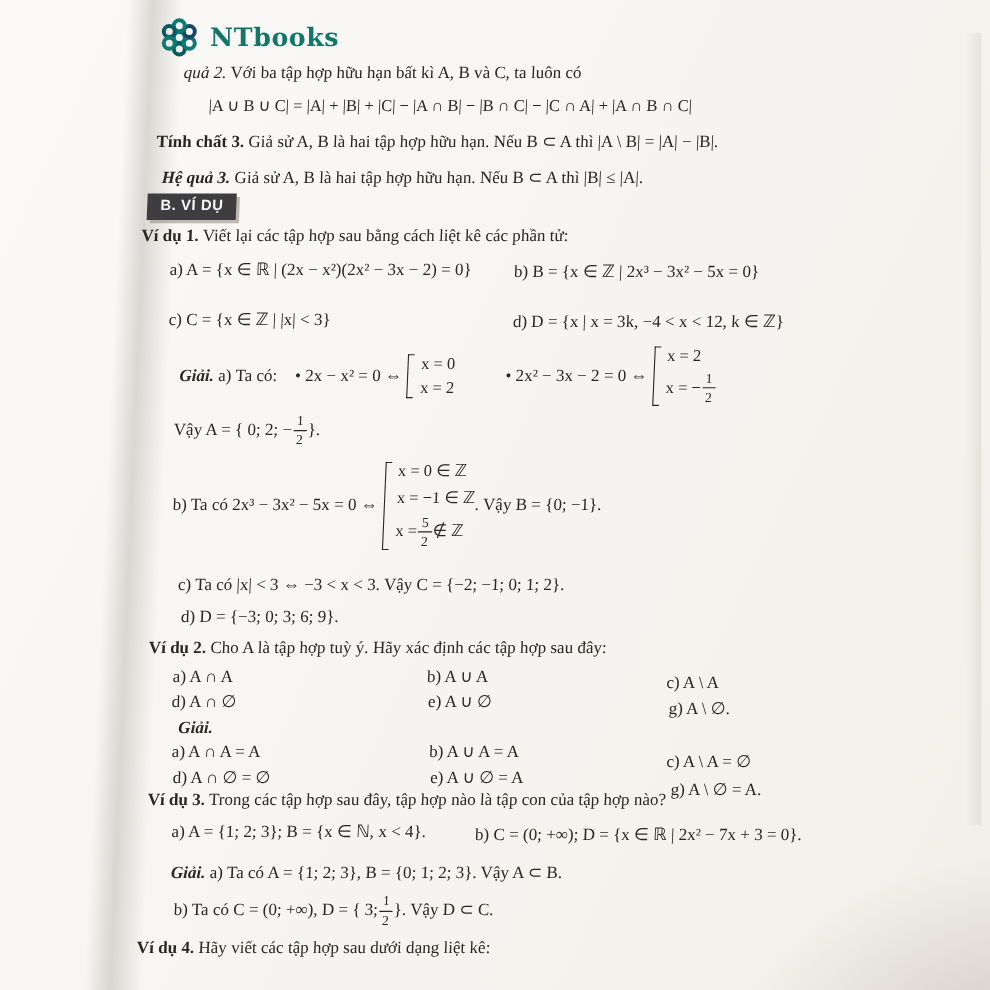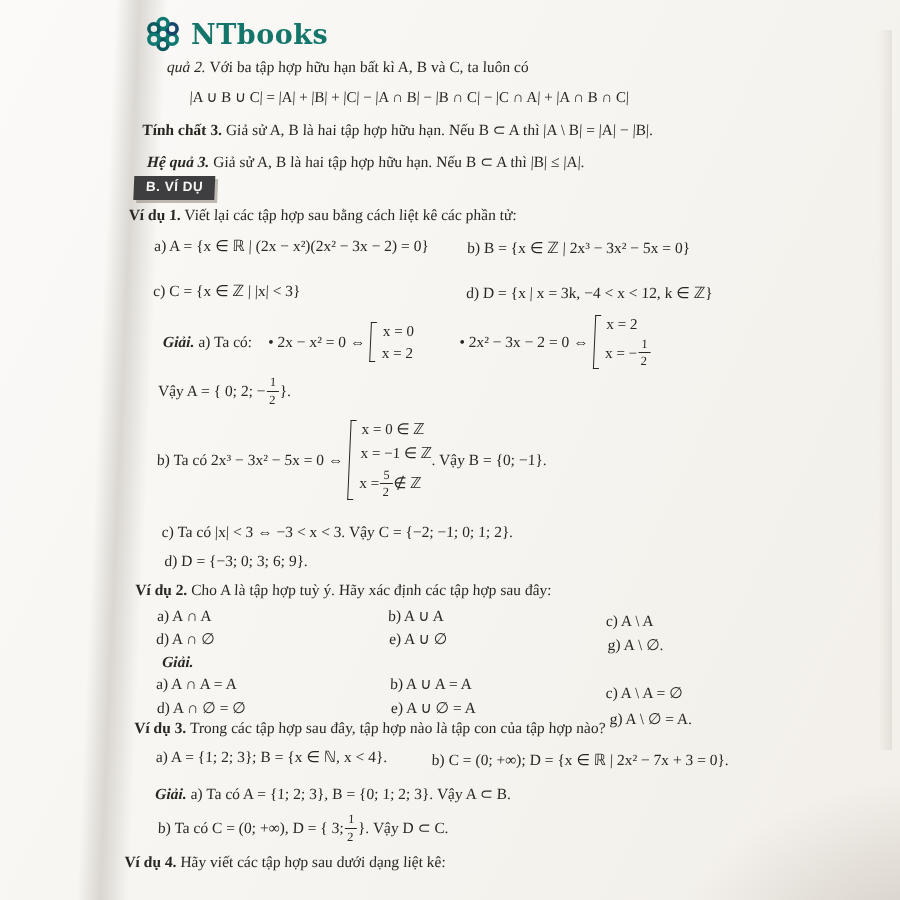--- a/index.html
+++ b/index.html
@@ -27,21 +27,21 @@
   }
   .spine-shadow{
     position:absolute;left:116px;top:-10px;width:52px;height:105%;
     background:linear-gradient(90deg, rgba(0,0,0,0) 0%, rgba(95,85,72,0.20) 45%, rgba(0,0,0,0) 100%);
     pointer-events:none;
   }
   .logo{
     position:absolute;left:142px;top:13px;display:flex;align-items:center;gap:7px;z-index:5;
   }
   .logo-text{
-    font-family:"DejaVu Serif", serif;font-weight:bold;font-size:27px;letter-spacing:0.5px;
+    font-family:"DejaVu Serif", serif;font-weight:bold;font-size:23px;letter-spacing:0.5px;
     color:var(--brand,#14756a);
   }
   .ln{position:absolute;white-space:nowrap;font-size:15.5px;line-height:1.25;z-index:2;}
   .vrow{display:flex;align-items:center;}
   .b{font-weight:bold;}
   .i{font-style:italic;}
   .bi{font-weight:bold;font-style:italic;}
   .badge{
     display:inline-block;background:var(--badge_bg,#3e3e40);color:#f6f6f4;
     font-family:"Liberation Sans", sans-serif;font-weight:bold;font-size:13.5px;

